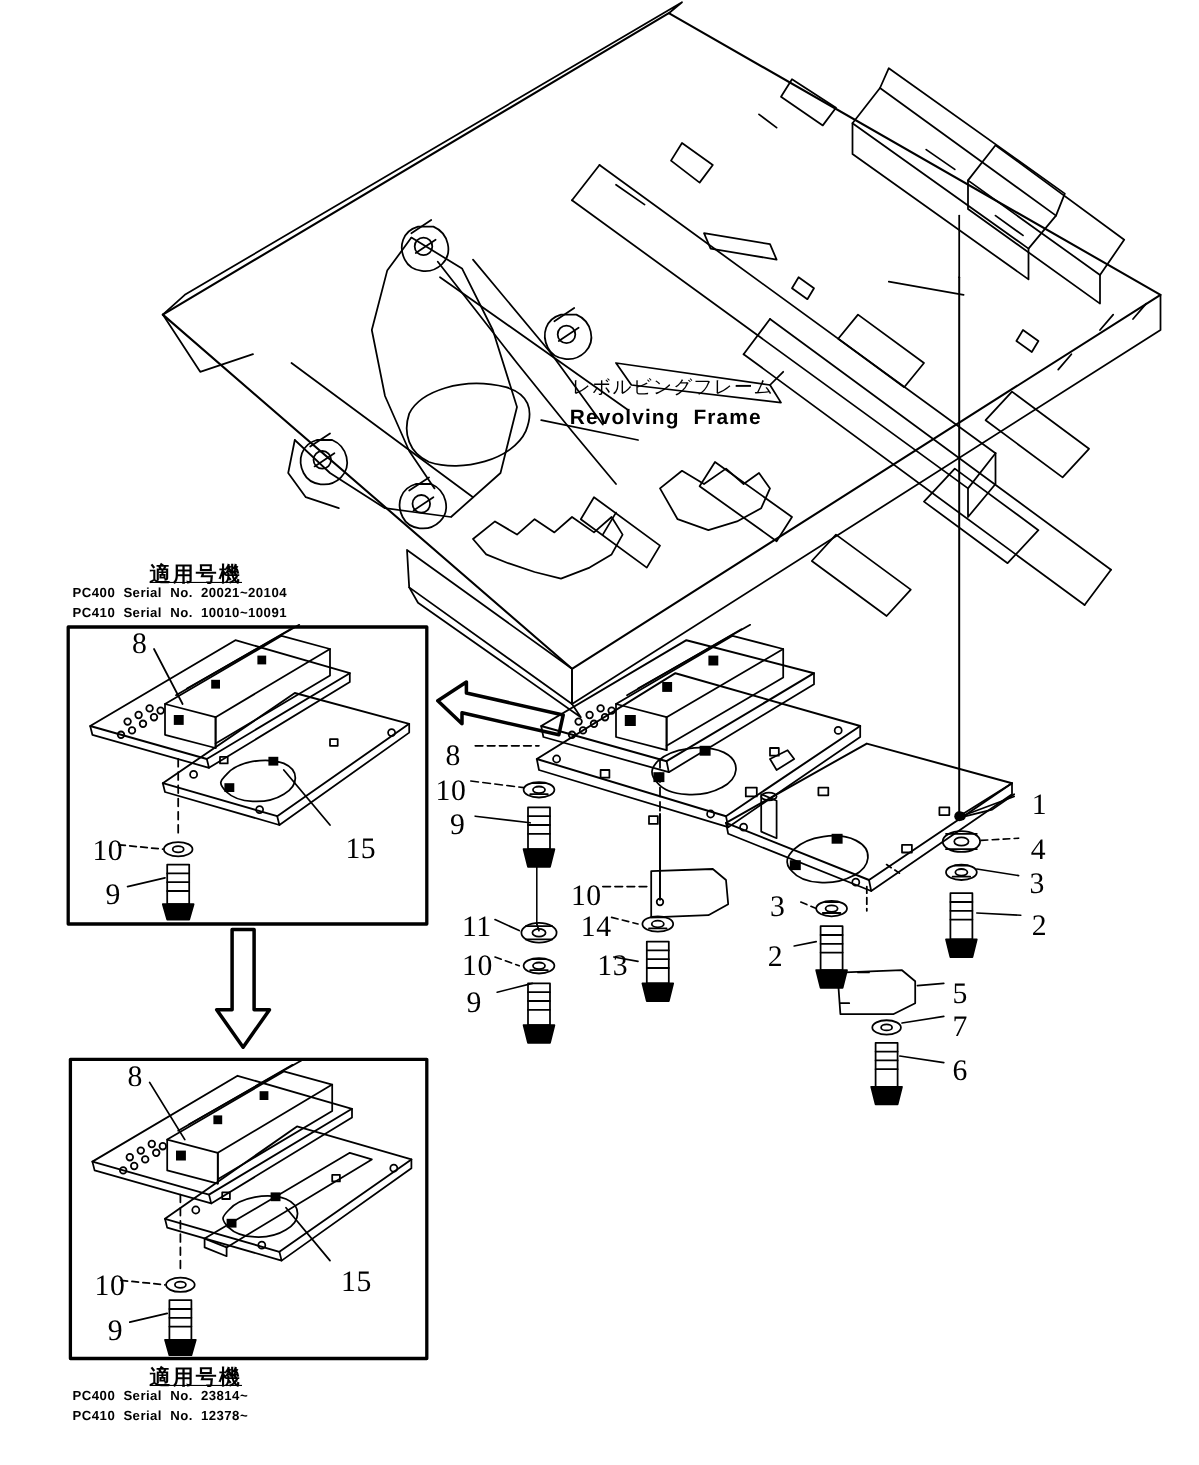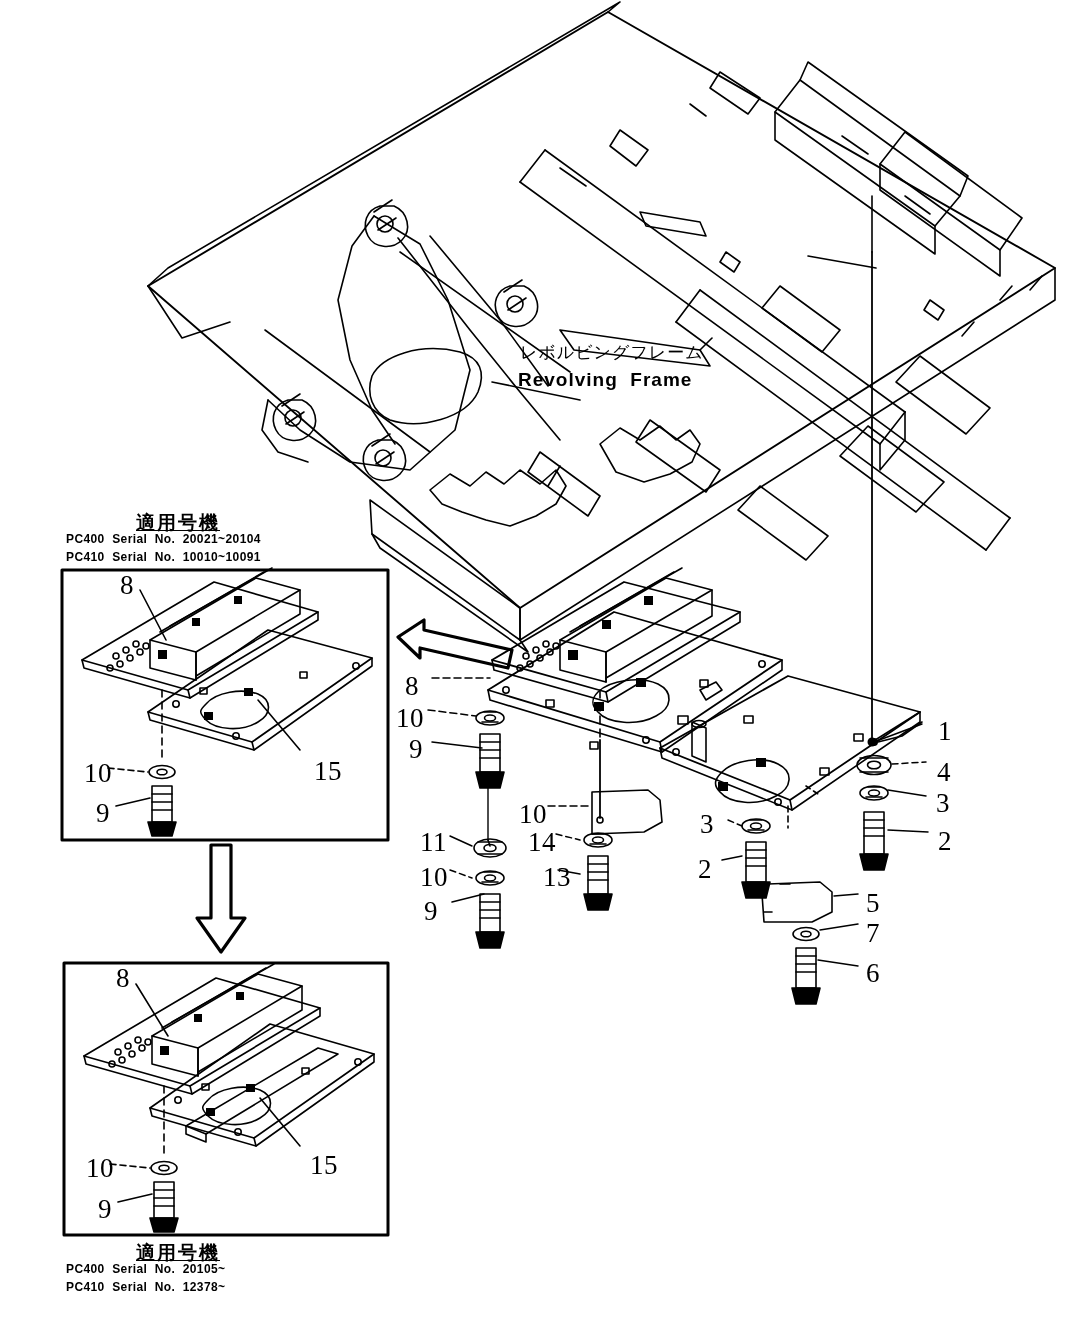--- a/index.html
+++ b/index.html
@@ -425,21 +425,21 @@
   </svg>
 
   <div class="lbl jp" style="left:520px;top:344px;">レボルビングフレーム</div>
   <div class="lbl frametxt" style="left:518px;top:370px;">Revolving  Frame</div>
 
   <div class="lbl serialjp" style="left:136px;top:513px;">適用号機</div>
   <div class="lbl serial" style="left:66px;top:533px;">PC400  Serial  No.  20021~20104</div>
   <div class="lbl serial" style="left:66px;top:551px;">PC410  Serial  No.  10010~10091</div>
 
   <div class="lbl serialjp" style="left:136px;top:1243px;">適用号機</div>
-  <div class="lbl serial" style="left:66px;top:1263px;">PC400  Serial  No.  20105~</div>
+  <div class="lbl serial" style="left:66px;top:1263px;">PC400  Serial  No.  23814~</div>
   <div class="lbl serial" style="left:66px;top:1281px;">PC410  Serial  No.  12378~</div>
 
   <div id="callout-layer">
       <div class="lbl callout" style="left: 120px; top: 572px;">8</div>
       <div class="lbl callout" style="left: 314px; top: 758px;">15</div>
       <div class="lbl callout" style="left: 84px; top: 760px;">10</div>
       <div class="lbl callout" style="left: 96px; top: 800px;">9</div>
       <div class="lbl callout" style="left: 116px; top: 965px;">8</div>
       <div class="lbl callout" style="left: 310px; top: 1152px;">15</div>
       <div class="lbl callout" style="left: 86px; top: 1155px;">10</div>

